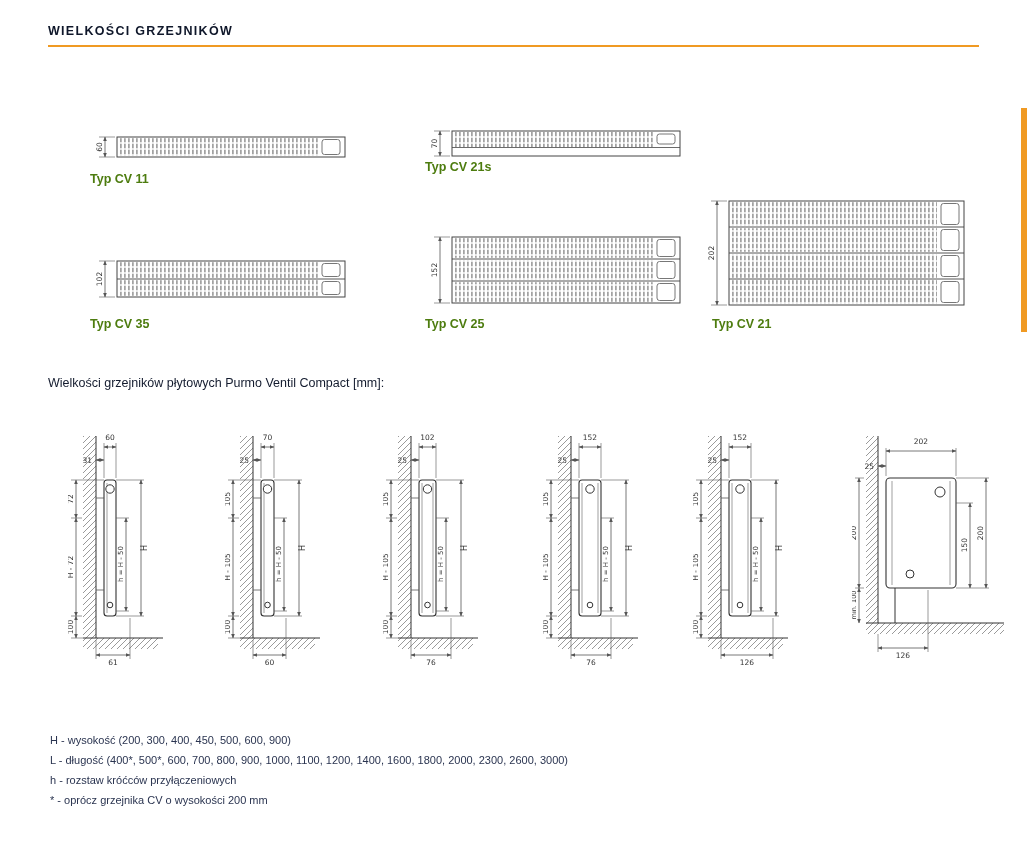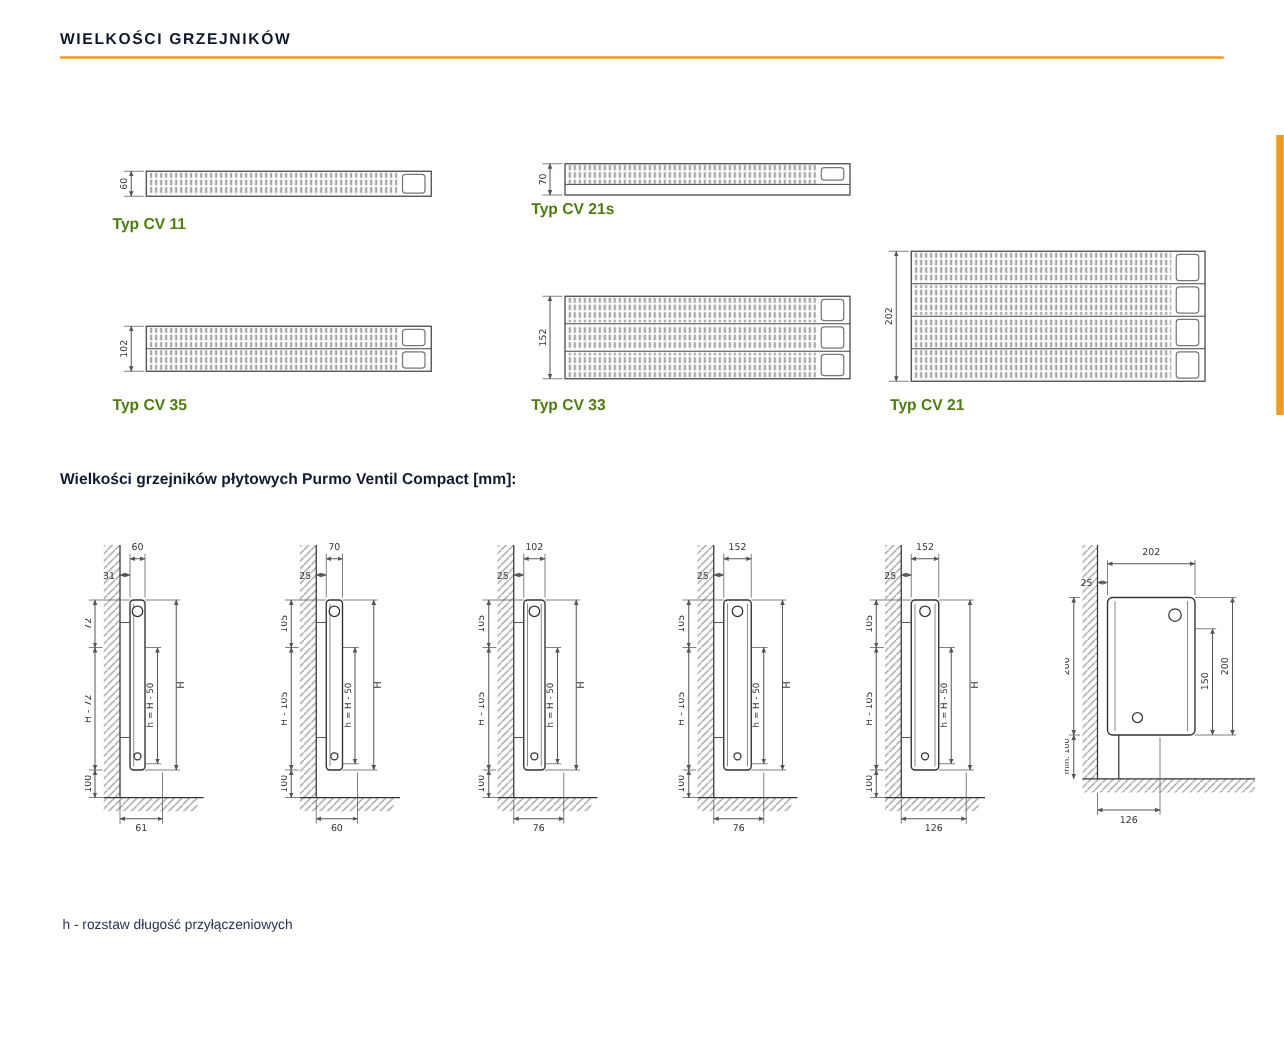--- a/index.html
+++ b/index.html
@@ -3,21 +3,21 @@
 <meta charset="utf-8">
 <style>
   *{margin:0;padding:0;box-sizing:border-box}
   html,body{width:1027px;height:850px}
   body{position:relative;background:#fff;font-family:"Liberation Sans",sans-serif;overflow:hidden}
   .abs{position:absolute}
   .title{left:48px;top:24px;font-size:12.5px;font-weight:bold;letter-spacing:1.3px;color:#0f172a}
   .rule{left:48px;top:45px;width:931px;height:2px;background:#f09a23}
   .accent{right:0;top:108px;width:6px;height:224px;background:#f09a23}
   .typ{font-size:12.5px;font-weight:bold;color:#4d7c0f}
-  .section-title{left:48px;top:376px;font-size:12.5px;font-weight:bold;color:#131b2e}
+  .section-title{left:48px;top:376px;font-size:12.5px;font-weight:normal;color:#131b2e}
   .legend{left:50px;top:730px;font-size:11px;color:#2a3450;line-height:20px}
   svg text{font-family:"DejaVu Sans",sans-serif}
 </style>
 </head>
 <body>
 
 <svg width="0" height="0" class="abs" aria-hidden="true">
   <defs>
     <pattern id="fins" width="4" height="6" patternUnits="userSpaceOnUse">
       <rect x="1.2" y="0.7" width="1.4" height="4.6" fill="#8b8b8b"></rect>
@@ -109,21 +109,21 @@
         <rect x="234" y="54.5" width="18" height="21.0" rx="2.5" fill="#fff" stroke="#777"></rect>
         <rect x="23" y="79.2" width="207" height="23.6" fill="url(#fins)"></rect>
         <line x1="22" y1="78" x2="257" y2="78" stroke="#444" stroke-width="0.9"></line>
         <rect x="234" y="80.5" width="18" height="21.0" rx="2.5" fill="#fff" stroke="#777"></rect>
       </g>
     </svg></div>
 
 <div class="abs typ" style="left:90px;top:172px">Typ CV 11</div>
 <div class="abs typ" style="left:425px;top:160px">Typ CV 21s</div>
 <div class="abs typ" style="left:90px;top:317px">Typ CV 35</div>
-<div class="abs typ" style="left:425px;top:317px">Typ CV 33</div>
+<div class="abs typ" style="left:425px;top:317px">Typ CV 25</div>
 <div class="abs typ" style="left:712px;top:317px">Typ CV 21</div>
 
 <div class="abs section-title">Wielkości grzejników płytowych Purmo Ventil Compact [mm]:</div>
 
 <div class="abs" id="m0" style="left:68px;top:428px"><svg width="118" height="240" viewBox="0 0 118 240">
       <rect x="15" y="8" width="13" height="202" fill="url(#hatch)"></rect>
       <rect x="15" y="210" width="75" height="11" fill="url(#hatch)"></rect>
       <line x1="28" y1="8" x2="28" y2="210" stroke="#333" stroke-width="1"></line>
       <line x1="15" y1="210" x2="95" y2="210" stroke="#333" stroke-width="1"></line>
       <rect x="36" y="52" width="12" height="136" rx="3" fill="#fff" stroke="#333" stroke-width="1.1"></rect>
@@ -354,14 +354,17 @@
       <line x1="104" y1="50" x2="137" y2="50" stroke="#555" stroke-width="0.6"></line>
       <line x1="134" y1="50" x2="134" y2="160" stroke="#555" stroke-width="0.8" marker-start="url(#as)" marker-end="url(#ae)"></line>
       <text x="130.5" y="105" font-size="7.5" fill="#333" text-anchor="middle" transform="rotate(-90 130.5 105)">200</text>
       <line x1="26" y1="206" x2="26" y2="224" stroke="#555" stroke-width="0.6"></line>
       <line x1="76" y1="162" x2="76" y2="224" stroke="#555" stroke-width="0.6"></line>
       <line x1="26" y1="220" x2="76" y2="220" stroke="#555" stroke-width="0.8" marker-start="url(#as)" marker-end="url(#ae)"></line>
       <text x="51" y="230" font-size="7.5" fill="#333" text-anchor="middle">126</text>
     </svg></div>
 
 <div class="abs legend">
-  <div>h - rozstaw długość przyłączeniowych</div>
+  <div>H - wysokość (200, 300, 400, 450, 500, 600, 900)</div>
+  <div>L - długość (400*, 500*, 600, 700, 800, 900, 1000, 1100, 1200, 1400, 1600, 1800, 2000, 2300, 2600, 3000)</div>
+  <div>h - rozstaw króćców przyłączeniowych</div>
+  <div>* - oprócz grzejnika CV o wysokości 200 mm</div>
 </div>
 
 </body></html>

